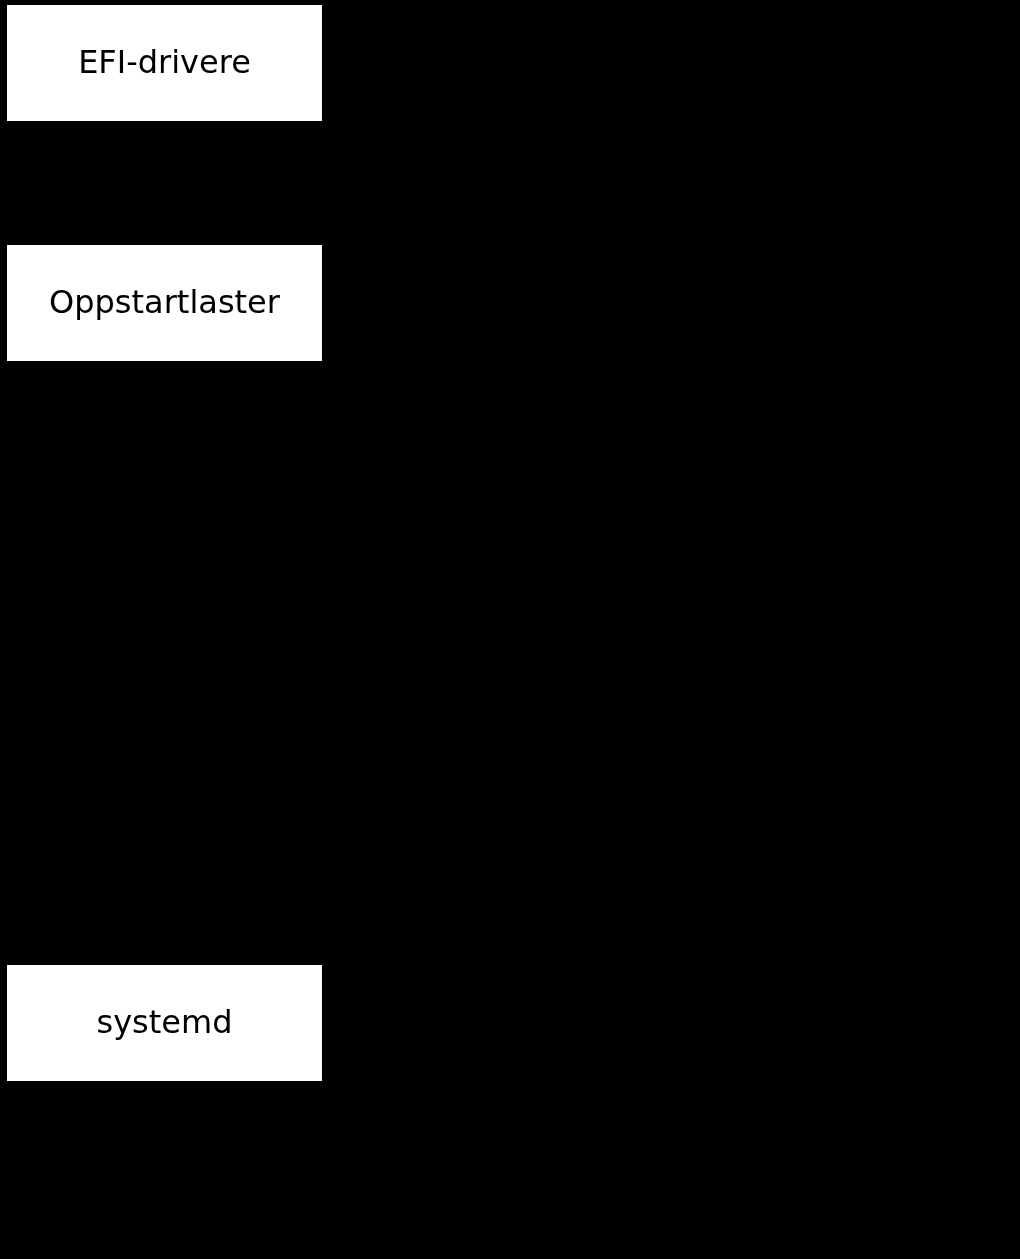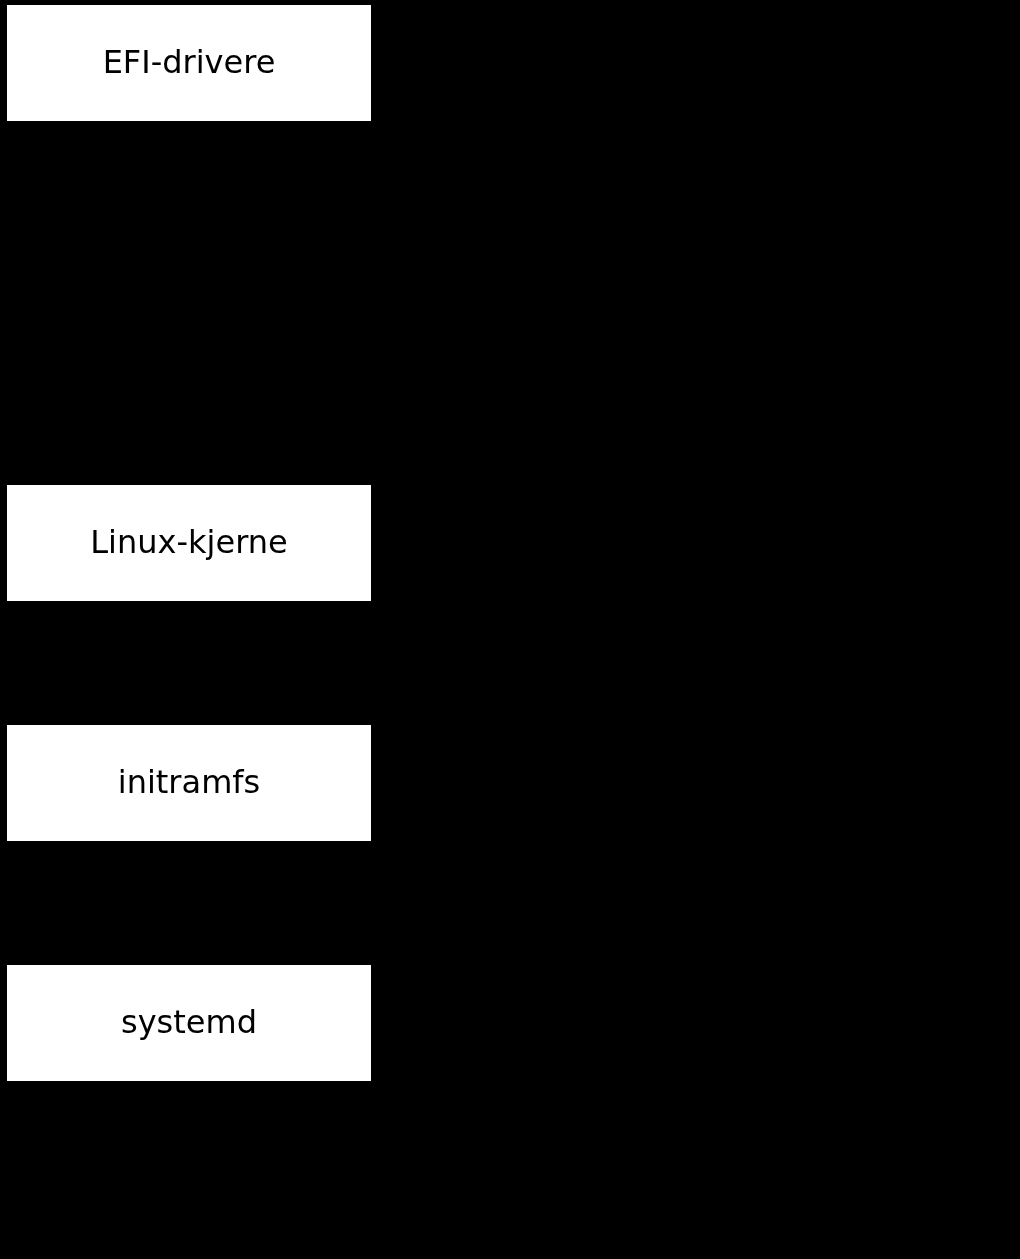--- a/index.html
+++ b/index.html
@@ -19,21 +19,21 @@
     position: absolute;
     left: 0;
     top: 0;
     width: 1020px;
     height: 1259px;
     background: #000000;
   }
   .stage-box {
     position: absolute;
     left: 7px;
-    width: 364px;
+    width: 315px;
     height: 116px;
     background: #ffffff;
     box-sizing: border-box;
     display: flex;
     align-items: center;
     justify-content: center;
   }
   .stage-label {
     color: #000000;
     font-family: "DejaVu Sans", "Liberation Sans", sans-serif;
@@ -53,26 +53,23 @@
 </style>
 </head>
 <body>
 
 <div id="canvas">
 
   <div class="stage-box" id="box-0">
     <span class="stage-label">EFI-drivere</span>
   </div>
 
-
-  <div class="stage-box" id="box-2">
-    <span class="stage-label">Linux-kjerne</span>
+  <div class="stage-box" id="box-1">
+    <span class="stage-label">Oppstartlaster</span>
   </div>
 
-  <div class="stage-box" id="box-3">
-    <span class="stage-label">initramfs</span>
-  </div>
+
 
   <div class="stage-box" id="box-4">
     <span class="stage-label">systemd</span>
   </div>
 
 </div>
 
 </body></html>

